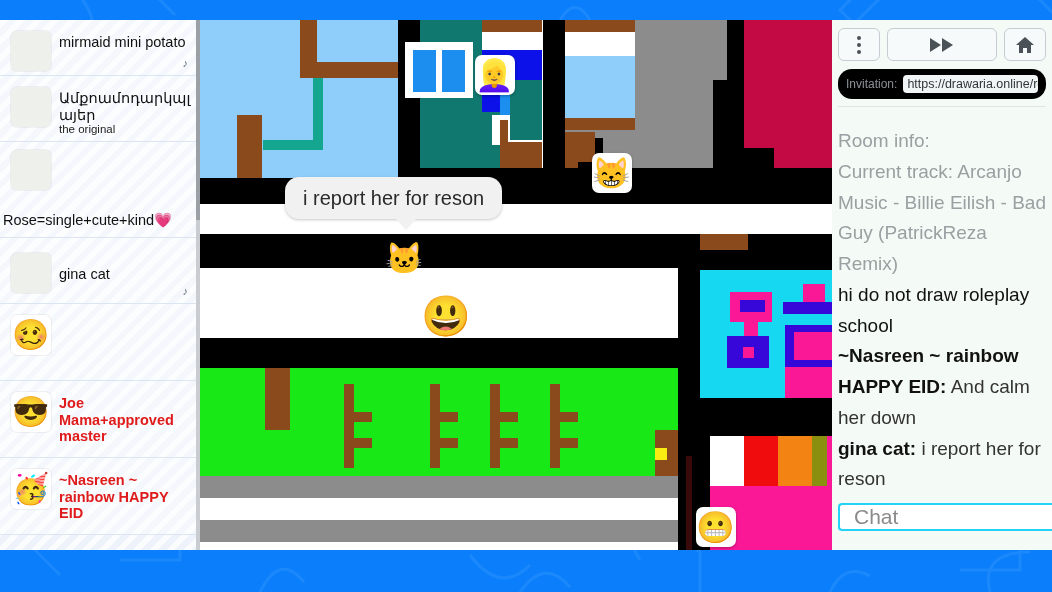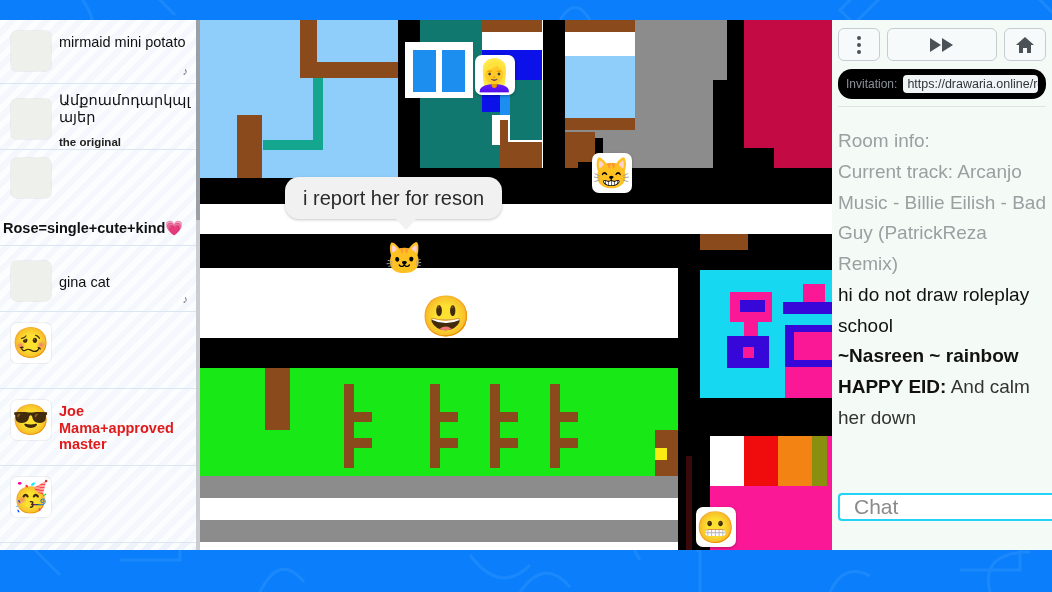--- a/index.html
+++ b/index.html
@@ -78,35 +78,35 @@
     color: #111;
     padding-top: 8px;
     word-break: break-word;
     max-width: 140px;
   }
   .pname.red { color: #e01b1b; font-weight: 600; }
   .psub {
     display: block;
     font-size: 11.5px;
     color: #222;
-    font-weight: 700;
-    margin-top: 10px;
+    font-weight: 400;
+    margin-top: 0;
   }
   .music-note {
     position: absolute;
     right: 12px; bottom: 6px;
     font-size: 11px;
     color: #6b7683;
   }
   .name-below {
     position: absolute;
     left: 3px;
     bottom: 8px;
     font-size: 14.5px;
-    font-weight: 700;
+    font-weight: 400;
     color: #111;
   }
   .row-rose { height: 96px; }
   .list-scroll {
     position: absolute;
     right: 0; top: 0;
     width: 4px; height: 530px;
     background: #c9ccd1;
   }
   .list-scroll .thumb {
@@ -221,21 +221,21 @@
     padding-top: 19px;
   }
   .msg { margin: 0; }
   .msg.gray { color: #9aa0a2; }
   .msg.black { color: #111; }
   .msg.violet { color: #4b36d6; }
   .msg .who { font-weight: 700; color: #111; }
   .msg .body { color: #333; }
   .chat-input-row {
     display: flex;
-    align-items: flex-start;
+    align-items: center;
     margin: 6px 0 9px 0;
     height: 48px;
   }
   .chat-input {
     flex: 1;
     border: 2px solid #23d3f5;
     border-right: none;
     border-radius: 4px 0 0 4px;
     background: #fff;
     font-size: 21px;
@@ -267,27 +267,27 @@
     <path d="M960 570 l60 0 l0 -30"></path>
     <path d="M990 592 q-10 -40 40 -40"></path>
     <path d="M830 592 q14 -30 40 -16"></path>
   </g>
 </svg>
 
 <div class="app-frame">
 
   <div class="players-panel">
 
-    <div class="player-row" style="height:64px;">
+    <div class="player-row" style="height:56px;">
       <div class="avatar blank"></div>
       <div class="pname">mirmaid mini potato</div>
       <span class="music-note">♪</span>
     </div>
 
-    <div class="player-row" style="height:66px;align-items:center;">
+    <div class="player-row" style="height:66px;">
       <div class="avatar blank"></div>
       <div class="pname">
         <span>Ամքոամոդարկպլայեր</span>
         <span class="psub">the original</span>
       </div>
     </div>
 
     <div class="player-row row-rose">
       <div class="avatar blank" style="margin-top:2px;"></div>
       <div class="name-below">Rose=single+cute+kind💗</div>
@@ -303,20 +303,21 @@
       <div class="avatar filled">🥴</div>
     </div>
 
     <div class="player-row" style="height:77px;">
       <div class="avatar filled">😎</div>
       <div class="pname red">Joe Mama+approved master</div>
     </div>
 
     <div class="player-row" style="height:77px;">
       <div class="avatar filled">🥳</div>
+      <div class="pname red">~Nasreen ~ rainbow HAPPY EID</div>
     </div>
 
     <div class="list-scroll">
       <div class="thumb"></div>
     </div>
   </div>
 
   <div class="canvas-wrap">
     <svg width="632" height="530" viewBox="0 0 632 530" xmlns="http://www.w3.org/2000/svg" shape-rendering="crispEdges">
       <rect x="0" y="0" width="632" height="530" fill="#ffffff"></rect>
@@ -491,20 +492,24 @@
     </div>
 
     <div class="chat-feed">
       <p class="msg gray">Room info:</p>
       <p class="msg gray">Current track: Arcanjo Music - Billie Eilish - Bad Guy (PatrickReza Remix)</p>
       <p class="msg black">hi do not draw roleplay school</p>
       <p class="msg">
         <span class="who">~Nasreen ~ rainbow HAPPY EID:</span>
         <span class="body">And calm her down</span>
       </p>
+      <p class="msg">
+        <span class="who">gina cat:</span>
+        <span class="body">i report her for reson</span>
+      </p>
     </div>
 
     <div class="chat-input-row">
       <input class="chat-input" type="text" placeholder="Chat" style="">
 
     </div>
   </div>
 
 </div>
 

